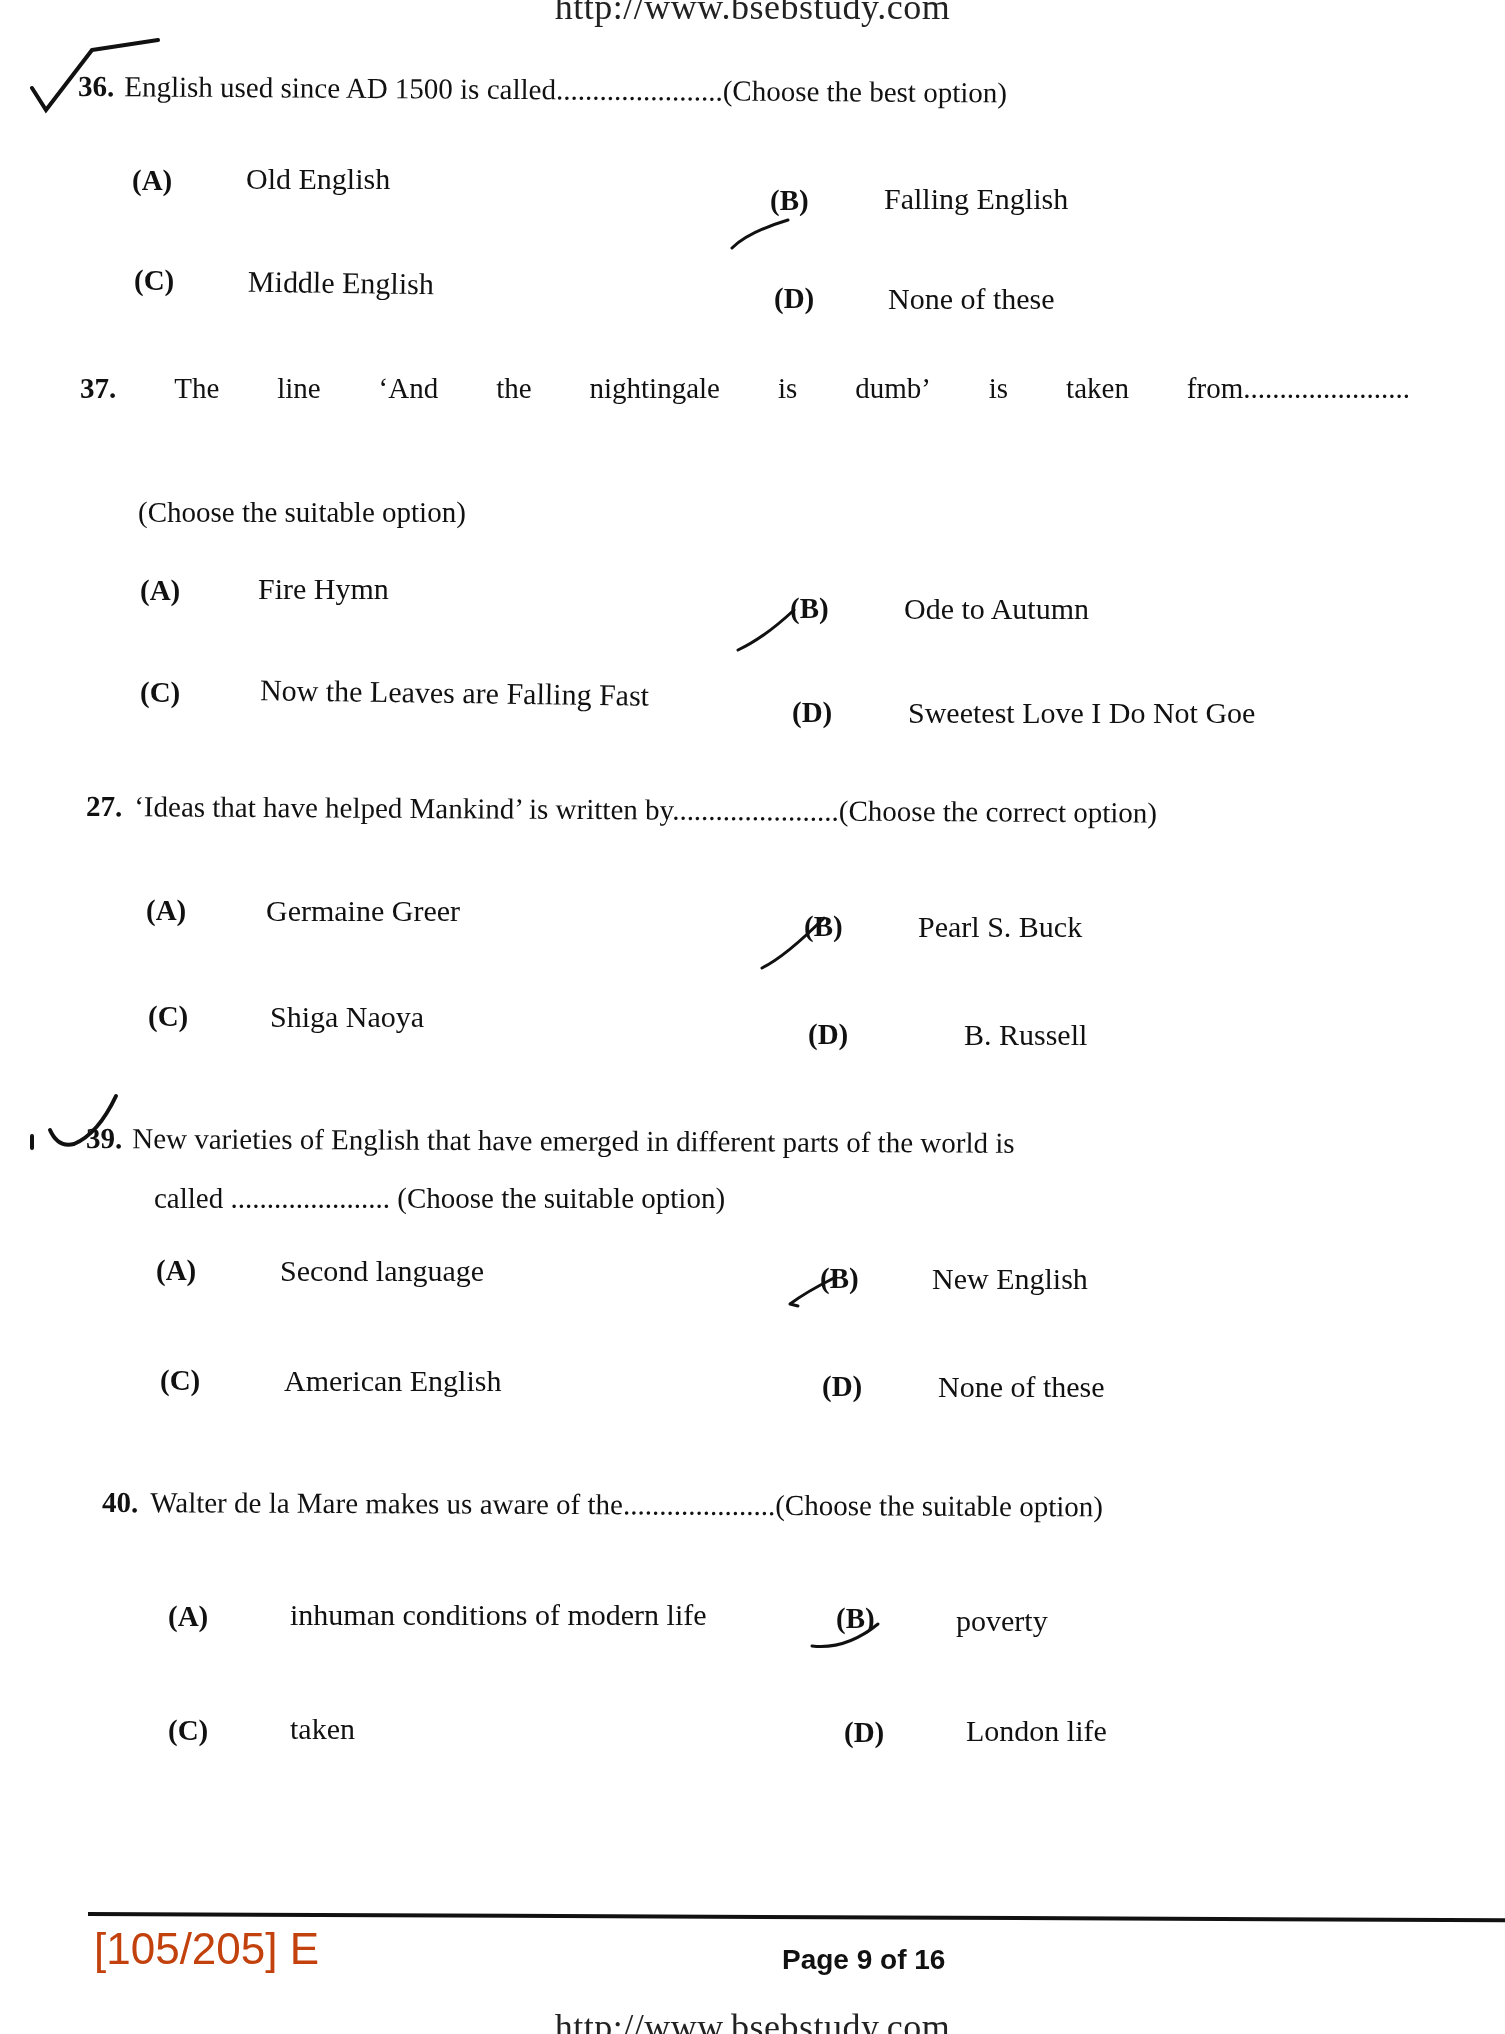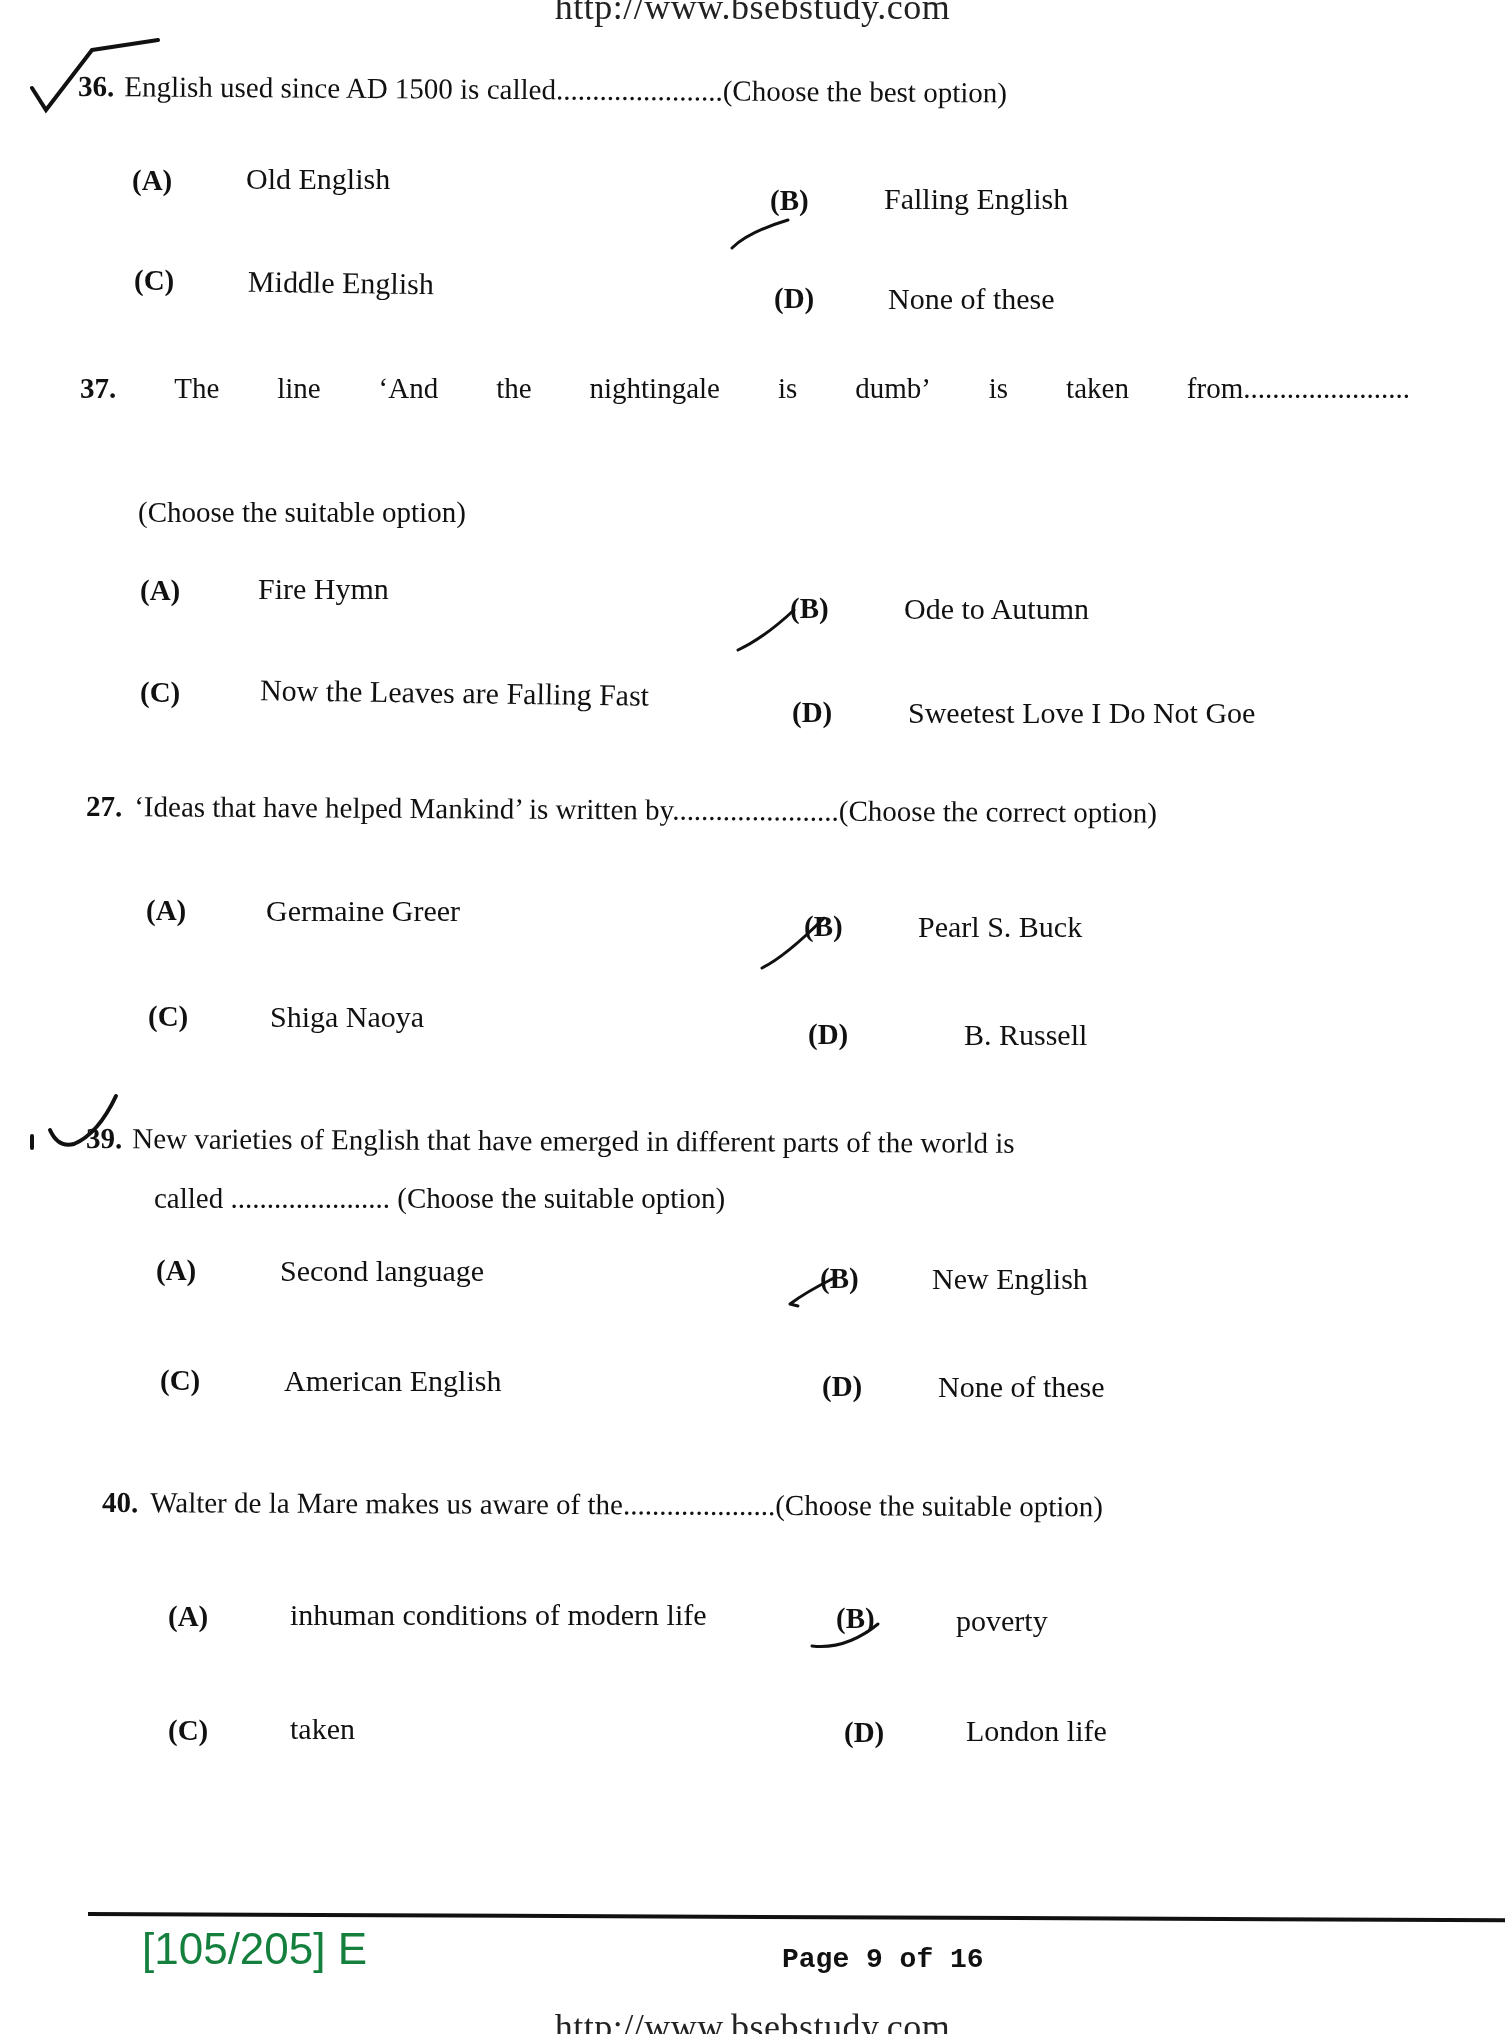--- a/index.html
+++ b/index.html
@@ -16,24 +16,24 @@
     .url-bottom {
       top: 2006px; left: 0; width: 1505px; text-align: center;
       font-size: 36px; color: #222; letter-spacing: 0.5px;
     }
     .q-num { font-weight: bold; font-size: 29px; }
     .q-text { font-size: 29px; }
     .opt-letter { font-weight: bold; font-size: 29px; }
     .opt-text { font-size: 30px; }
     .footer-code {
       font-family: "Liberation Sans", "DejaVu Sans", sans-serif;
-      font-size: 44px; color: #15803d; margin-left: 48px;
+      font-size: 44px; color: #c2410c;
     }
     .footer-page {
-      font-family: Liberation Mono, monospace;
+      font-family: Liberation Sans, sans-serif;
       font-size: 28px; font-weight: bold; color: #111;
     }
     .rule {
       position: absolute; left: 88px; top: 1912px; width: 1417px; height: 4px;
       background: #111; transform: rotate(0.25deg); transform-origin: left center;
     }
     .mark { position: absolute; }
     .justify37 { display: flex; justify-content: space-between; width: 1300px; }
   </style>
 </head>

